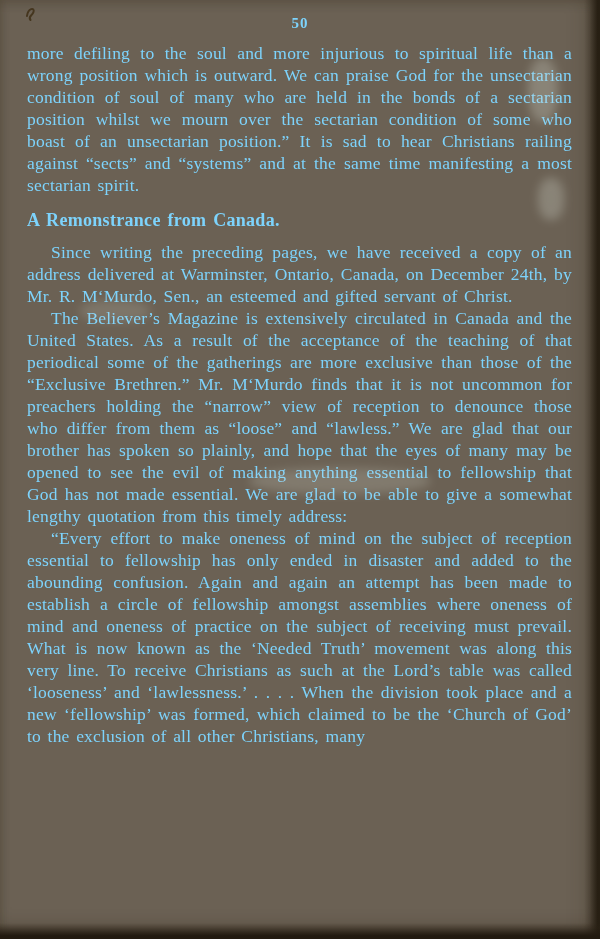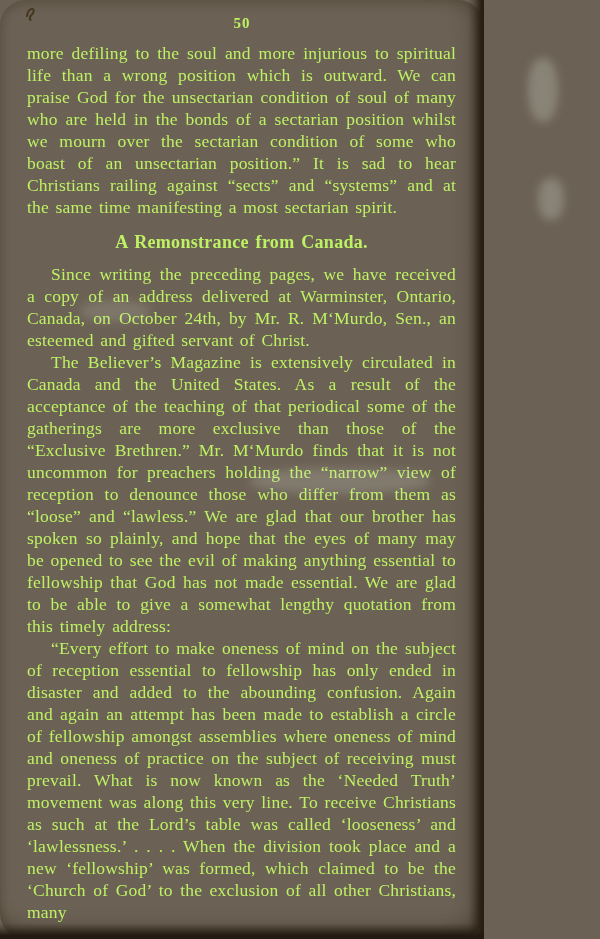--- a/index.html
+++ b/index.html
@@ -3,52 +3,50 @@
 <meta charset="utf-8">
 <style>
   html, body { margin: 0; padding: 0; }
   body {
     width: 600px; height: 939px; overflow: hidden;
     background: #6b6154;
     font-family: "Liberation Serif", "DejaVu Serif", serif;
   }
   .page {
     position: relative;
-    width: 484px; height: 939px;
-    color: #bef264;
+    width: 600px; height: 939px;
+    color: #7dd3fc;
     background:
       radial-gradient(ellipse at 45% 38%, rgba(255,255,255,0.10), rgba(0,0,0,0) 62%),
       linear-gradient(100deg, #cdc3ab 0%, #d7ceb9 28%, #d3c9b2 68%, #c8be a6 100%),
       #d3c9b2;
     box-shadow:
       inset 0 4px 8px rgba(60,48,30,0.22),
       inset -22px 0 20px -10px rgba(50,40,25,0.35),
       inset 0 -20px 18px -10px rgba(40,30,18,0.40),
       inset 4px 0 10px -6px rgba(60,48,30,0.18);
-    border-radius: 26px;
   }
   .page-number {
     text-align: center;
     padding-top: 15px;
     font-size: 15px;
     font-weight: bold;
     letter-spacing: 1px;
   }
   .content {
     padding: 10px 28px 0 27px;
     text-align: justify;
     font-size: 17.5px;
     line-height: 22px;
     word-spacing: 2px;
     letter-spacing: 0.2px;
   }
   .content p { margin: 0; }
   .indent { text-indent: 24px; }
   .heading {
-    text-align: center;
     font-weight: bold;
     font-size: 18px;
     margin: 13px 0 10px 0;
     letter-spacing: 0.3px;
   }
   
   .edge-right {
     position: absolute; top: 0; right: 0;
     width: 16px; height: 100%;
     background: linear-gradient(to right, rgba(42,33,21,0) 0%, rgba(42,33,21,0.30) 35%, #271f13 85%);
@@ -94,21 +92,21 @@
   <div class="wm wm4"></div>
 
   <div class="page-number">50</div>
 
   <div class="content">
 
     <p>more defiling to the soul and more injurious to spiritual life than a wrong position which is outward.  We can praise God for the unsectarian condition of soul of many who are held in the bonds of a sectarian position whilst we mourn over the sectarian condition of some who boast of an unsectarian position.”  It is sad to hear Christians railing against “sects” and “systems” and at the same time manifesting a most sectarian spirit.</p>
 
     <h2 class="heading">A Remonstrance from Canada.</h2>
 
-    <p class="indent">Since writing the preceding pages, we have received a copy of an address delivered at Warminster, Ontario, Canada, on October 24th, by Mr. R. M‘Murdo, Sen., an esteemed and gifted servant of Christ.</p>
+    <p class="indent">Since writing the preceding pages, we have received a copy of an address delivered at Warminster, Ontario, Canada, on December 24th, by Mr. R. M‘Murdo, Sen., an esteemed and gifted servant of Christ.</p>
 
     <p class="indent">The Believer’s Magazine is extensively circulated in Canada and the United States.  As a result of the acceptance of the teaching of that periodical some of the gatherings are more exclusive than those of the “Exclusive Brethren.”  Mr. M‘Murdo finds that it is not uncommon for preachers holding the “narrow” view of reception to denounce those who differ from them as “loose” and “lawless.”  We are glad that our brother has spoken so plainly, and hope that the eyes of many may be opened to see the evil of making anything essential to fellowship that God has not made essential.  We are glad to be able to give a somewhat lengthy quotation from this timely address:</p>
 
     <p class="indent">“Every effort to make oneness of mind on the subject of reception essential to fellowship has only ended in disaster and added to the abounding confusion.  Again and again an attempt has been made to establish a circle of fellowship amongst assemblies where oneness of mind and oneness of practice on the subject of receiving must prevail.  What is now known as the ‘Needed Truth’ movement was along this very line.  To receive Christians as such at the Lord’s table was called ‘looseness’ and ‘lawlessness.’ . . . .  When the division took place and a new ‘fellowship’ was formed, which claimed to be the ‘Church of God’ to the exclusion of all other Christians, many</p>
 
   </div>
 
   <div class="edge-right"></div>
   <div class="edge-bottom"></div>
 

